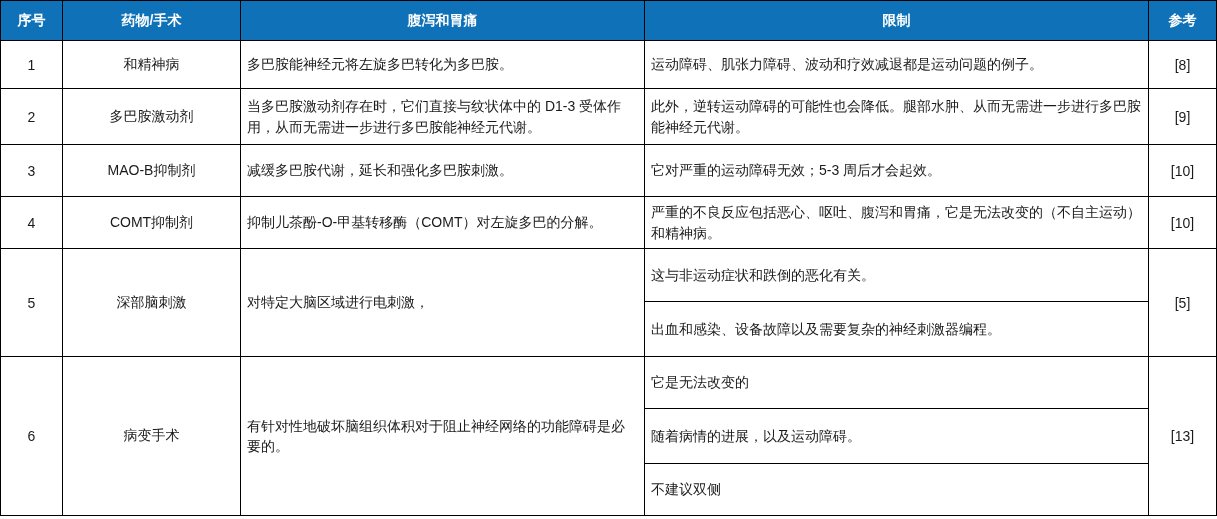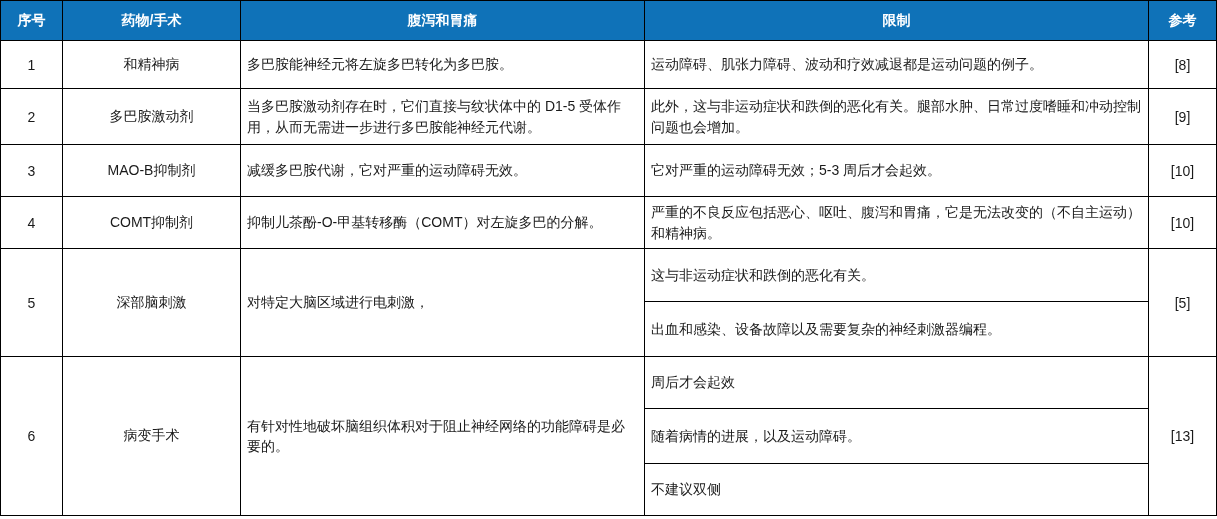--- a/index.html
+++ b/index.html
@@ -75,29 +75,29 @@
       <td class="center">1</td>
       <td class="center">和精神病</td>
       <td class="left">多巴胺能神经元将左旋多巴转化为多巴胺。</td>
       <td class="left">运动障碍、肌张力障碍、波动和疗效减退都是运动问题的例子。</td>
       <td class="center">[8]</td>
     </tr>
 
     <tr class="h-r2">
       <td class="center">2</td>
       <td class="center">多巴胺激动剂</td>
-      <td class="left">当多巴胺激动剂存在时，它们直接与纹状体中的 D1-5 受体作用，从而无需进一步进行多巴胺能神经元代谢。</td>
-      <td class="left">此外，这与非运动症状和跌倒的恶化有关。腿部水肿、日常过度嗜睡和冲动控制问题也会增加。</td>
+      <td class="left">当多巴胺激动剂存在时，它们直接与纹状体中的 D1-3 受体作用，从而无需进一步进行多巴胺能神经元代谢。</td>
+      <td class="left">此外，逆转运动障碍的可能性也会降低。腿部水肿、从而无需进一步进行多巴胺能神经元代谢。</td>
       <td class="center">[9]</td>
     </tr>
 
     <tr class="h-r3">
       <td class="center">3</td>
       <td class="center">MAO-B抑制剂</td>
-      <td class="left">减缓多巴胺代谢，它对严重的运动障碍无效。</td>
+      <td class="left">减缓多巴胺代谢，延长和强化多巴胺刺激。</td>
       <td class="left">它对严重的运动障碍无效；5-3 周后才会起效。</td>
       <td class="center">[10]</td>
     </tr>
 
     <tr class="h-r4">
       <td class="center">4</td>
       <td class="center">COMT抑制剂</td>
       <td class="left">抑制儿茶酚-O-甲基转移酶（COMT）对左旋多巴的分解。</td>
       <td class="left">严重的不良反应包括恶心、呕吐、腹泻和胃痛，它是无法改变的（不自主运动）和精神病。</td>
       <td class="center">[10]</td>
@@ -111,21 +111,21 @@
       <td class="center" rowspan="2">[5]</td>
     </tr>
     <tr class="h-r5b">
       <td class="left">出血和感染、设备故障以及需要复杂的神经刺激器编程。</td>
     </tr>
 
     <tr class="h-r6a">
       <td class="center" rowspan="3">6</td>
       <td class="center" rowspan="3">病变手术</td>
       <td class="left" rowspan="3">有针对性地破坏脑组织体积对于阻止神经网络的功能障碍是必要的。</td>
-      <td class="left">周后才会起效</td>
+      <td class="left">它是无法改变的</td>
       <td class="center" rowspan="3">[13]</td>
     </tr>
     <tr class="h-r6b">
       <td class="left">随着病情的进展，以及运动障碍。</td>
     </tr>
     <tr class="h-r6c">
       <td class="left">不建议双侧</td>
     </tr>
   </tbody>
     </table>

